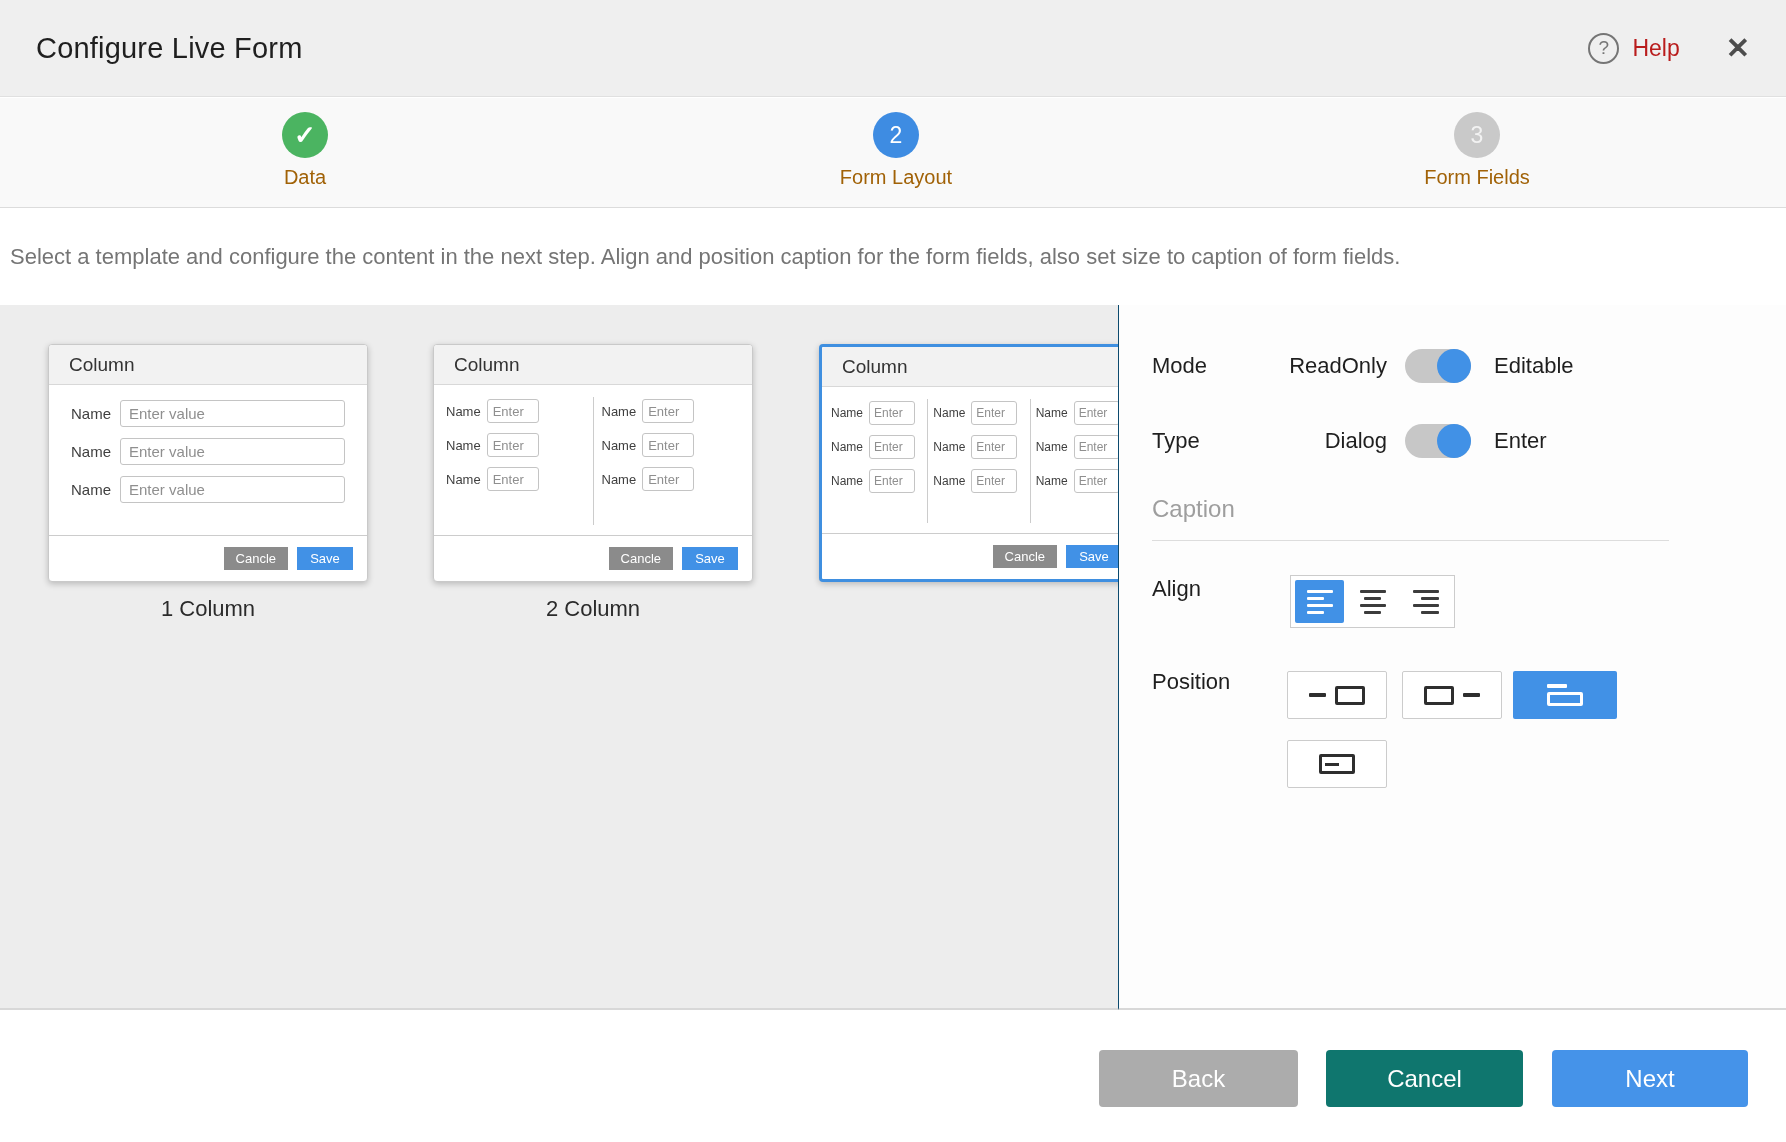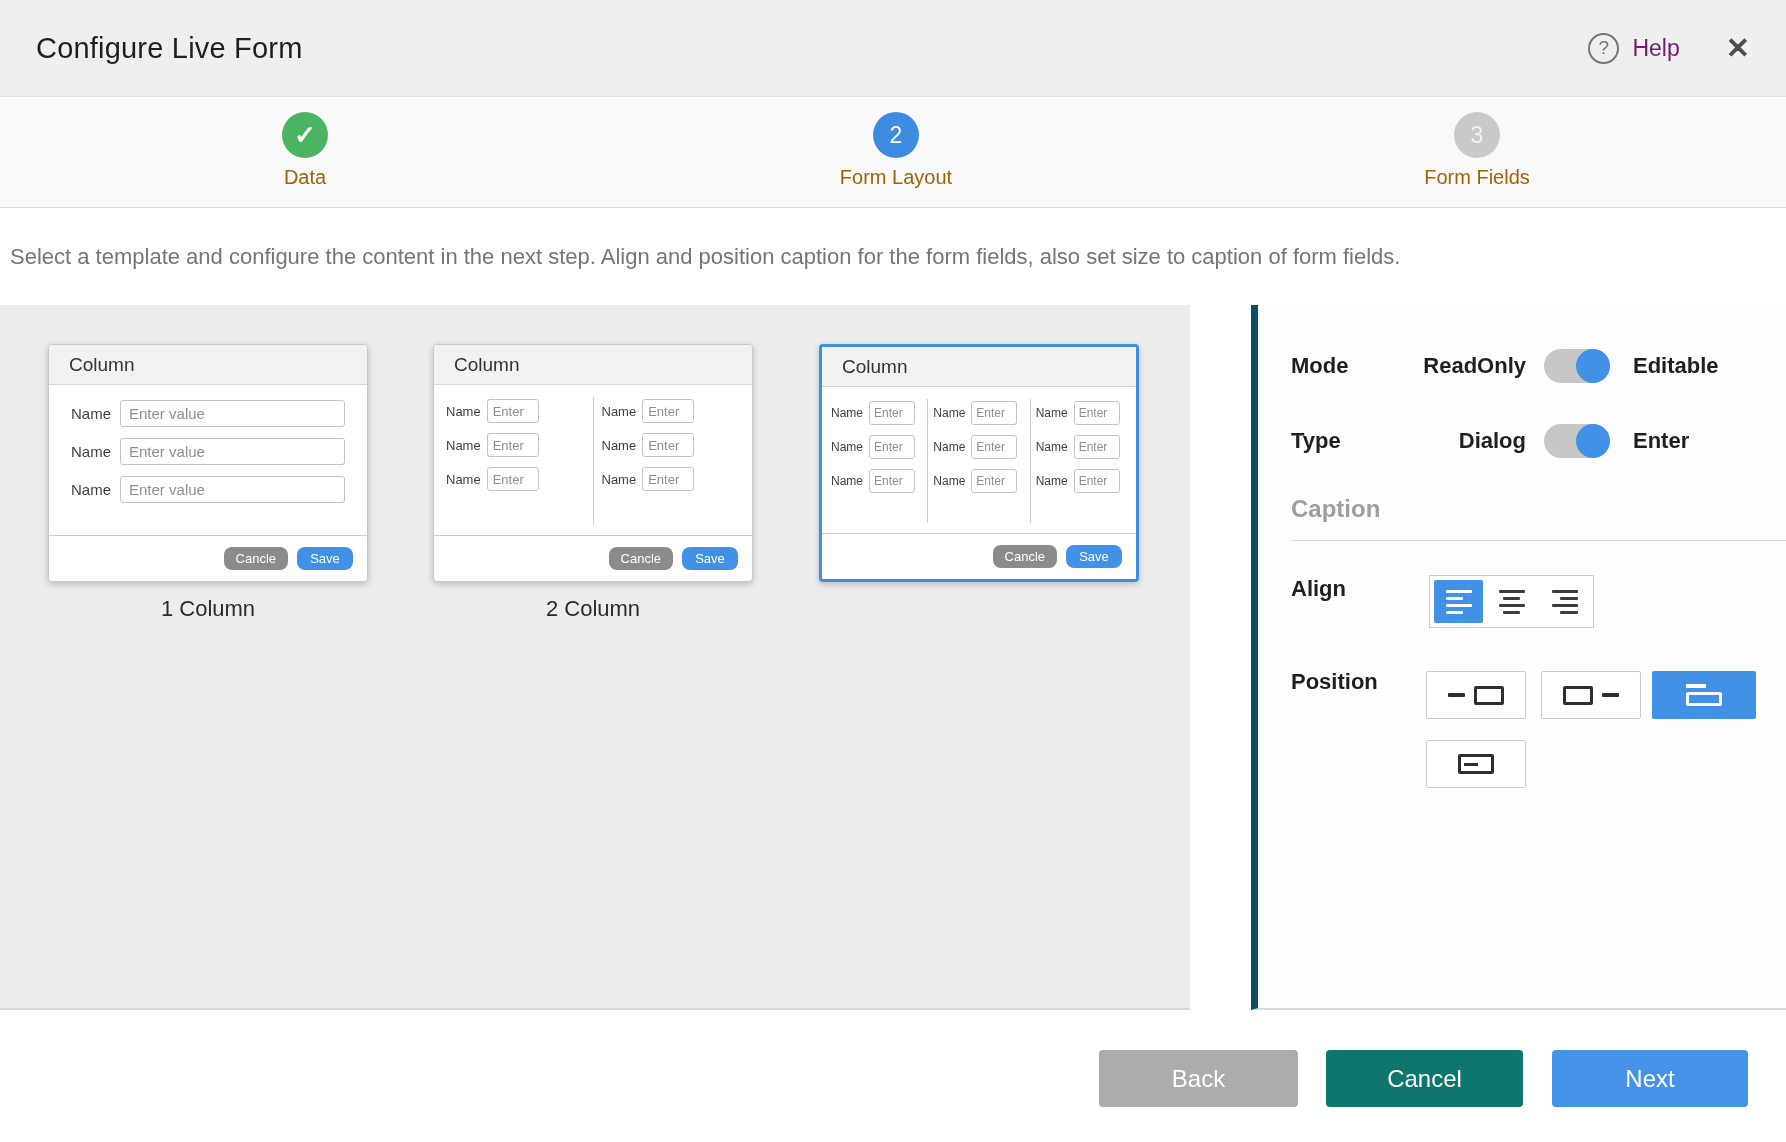--- a/index.html
+++ b/index.html
@@ -15,21 +15,21 @@
     background:#efefef; border-bottom:1px solid #e0e0e0;
     display:flex; align-items:center; padding:0 36px;
   }
   .title { font-size:29px; font-weight:500; color:#1f1f1f; letter-spacing:.2px; }
   .titlebar-right { margin-left:auto; display:flex; align-items:center; }
   .help-btn { display:flex; align-items:center; gap:13px; cursor:pointer; }
   .help-icon {
     width:31px; height:31px; border:2px solid #757575; border-radius:50%;
     color:#757575; font-size:19px; display:flex; align-items:center; justify-content:center;
   }
-  .help-text { font-size:23px; color:#701a75; }
+  .help-text { font-size:23px; color:#b91c1c; }
   .close-btn { margin-left:46px; font-size:29px; color:#4d4d4d; font-weight:bold; cursor:pointer; line-height:1; }
 
   
   .stepper {
     position:absolute; top:98px; left:0; right:0; height:110px;
     background:#f9f9f9; border-bottom:1px solid #dcdcdc;
   }
   .connector { position:absolute; top:136px; height:2px; background:#d2d2d2; }
   .connector.c1 { left:328px; width:545px; }
   .connector.c2 { left:919px; width:535px; }
@@ -97,30 +97,30 @@
   .c2 .mini-label { font-size:13px; }
   .c2 .mini-input { height:24px; font-size:13px; width:52px; flex:none; padding:0 5px; }
   .c3 .mini-label { font-size:12px; }
   .c3 .mini-input { height:24px; font-size:12px; width:46px; flex:none; padding:0 4px; }
   .c3 .mini-col { padding:2px 5px; }
   .mini-footer {
     flex:none; border-top:1px solid #ccc; height:46px;
     display:flex; align-items:center; justify-content:flex-end; gap:9px; padding:0 14px;
   }
   .mini-btn {
-    height:23px; min-width:56px; border-radius:8px; color:#fff; font-size:13px;
+    height:23px; min-width:56px; border-radius:0; color:#fff; font-size:13px;
     display:flex; align-items:center; justify-content:center; padding:0 12px;
   }
   .mini-btn.cancel { background:#8b8b8b; }
   .mini-btn.save { background:#4191e6; }
 
   
   .settings {
-    position:absolute; top:305px; left:1251px; right:0; height:705px;
-    background:#fdfdfd; border-left:7px solid #0c4a6e; border-bottom:2px solid #d8d8d8;font-weight:bold;
+    position:absolute; top:305px; left:1118px; right:0; height:705px;
+    background:#fdfdfd; border-left:1px solid #0c4a6e; border-bottom:2px solid #d8d8d8;
   }
   .s-label { position:absolute; left:33px; transform:translateY(-50%); font-size:22px; color:#1f1f1f; }
   .s-off-label {
     position:absolute; left:108px; width:160px; text-align:right;
     transform:translateY(-50%); font-size:22px; color:#1f1f1f;
   }
   .s-on-label { position:absolute; left:375px; transform:translateY(-50%); font-size:22px; color:#1f1f1f; }
   .toggle {
     position:absolute; left:286px; width:66px; height:34px; border-radius:17px;
     background:#c7c7c7; transform:translateY(-50%); cursor:pointer;

